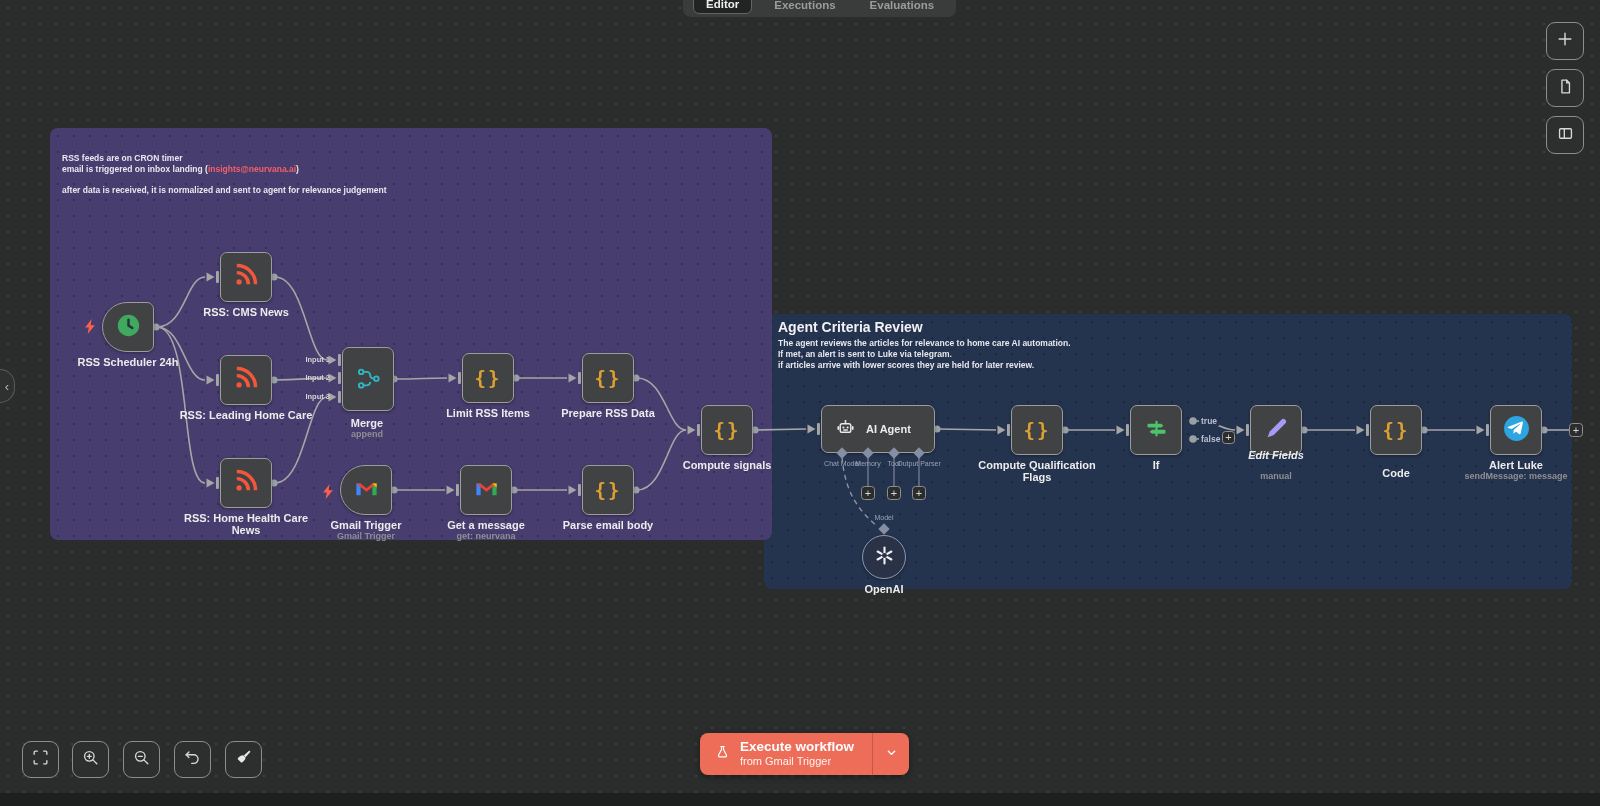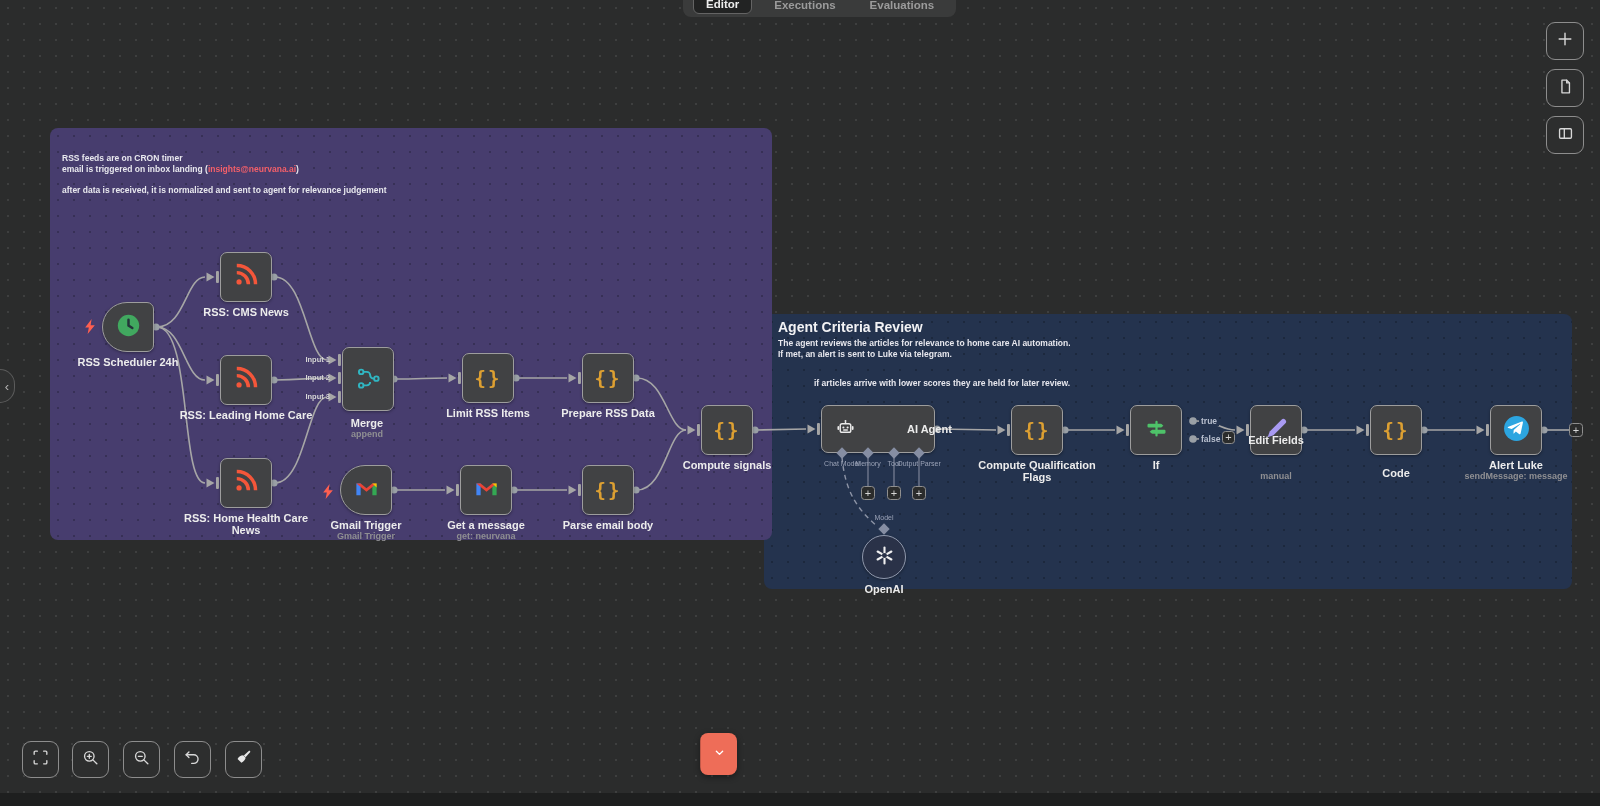--- a/index.html
+++ b/index.html
@@ -86,21 +86,21 @@
 </style>
 </head>
 <body>
 
 <div class="canvas">
 
   <div class="group group-agent">
     <span class="group-title" style="left:14px; top:5px;">Agent Criteria Review</span>
     <span class="group-line" style="left:14px; top:24px;">The agent reviews the articles for relevance to home care AI automation.</span>
     <span class="group-line" style="left:14px; top:35px;">If met, an alert is sent to Luke via telegram.</span>
-    <span class="group-line" style="left:14px; top:64px;margin-left:36px;">if articles arrive with lower scores they are held for later review.</span>
+    <span class="group-line" style="left:14px; top:46px;">if articles arrive with lower scores they are held for later review.</span>
   </div>
 
   <div class="group group-rss">
     <span class="group-line" style="left:12px; top:25px;">RSS feeds are on CRON timer</span>
     <span class="group-line" style="left:12px; top:36px;"><span>email is triggered on inbox landing (</span><span class="email-red">insights@neurvana.ai</span><span>)</span></span>
     <span class="group-line" style="left:12px; top:57px;">after data is received, it is normalized and sent to agent for relevance judgement</span>
   </div>
 
   <svg class="wires" width="1600" height="806">
     <path class="w" d="M157,327 C185,327 186,277 205,277"></path>
@@ -325,21 +325,21 @@
             <rect x="6.5" y="8" width="11" height="9" rx="2"></rect>
             <line x1="12" y1="8" x2="12" y2="6"></line>
             <path d="M9.6 14.6h4.8"></path>
           </g>
           <circle cx="12" cy="5.2" r="1" fill="#ececec"></circle>
           <rect x="3.6" y="10.5" width="1.8" height="4" rx="0.9" fill="#ececec"></rect>
           <rect x="18.6" y="10.5" width="1.8" height="4" rx="0.9" fill="#ececec"></rect>
           <circle cx="9.8" cy="12" r="1.1" fill="#ececec"></circle>
           <circle cx="14.2" cy="12" r="1.1" fill="#ececec"></circle>
         </svg></span>
-    <span class="nlabel" style="position:static; transform:none;margin-left:41px;">AI Agent</span>
+    <span class="nlabel" style="position:static; transform:none;">AI Agent</span>
   </div>
   <div class="diamond" style="left:838px; top:449px;"></div>
   <div class="diamond" style="left:864px; top:449px;"></div>
   <div class="diamond" style="left:890px; top:449px;"></div>
   <div class="diamond" style="left:915px; top:449px;"></div>
   <span class="port-label" style="left:842px; top:460px;">Chat Model</span>
   <span class="port-label" style="left:868px; top:460px;">Memory</span>
   <span class="port-label" style="left:894px; top:460px;">Tool</span>
   <span class="port-label" style="left:919px; top:460px;">Output Parser</span>
   <div class="plusbox" style="left:861px; top:486px;">
@@ -388,21 +388,21 @@
   <span class="tf-label" style="left:1199px; top:434px;">false</span>
   <div class="plusbox" style="left:1222px; top:431px; width:13px; height:13px;">
       <span>+</span>
     </div>
 
   <div class="node" style="left:1250px; top:405px;">
     <span><svg width="25" height="25" viewBox="0 0 24 24">
           <path d="M3.5 20.5l2-5.6L16.8 3.6a2.55 2.55 0 0 1 3.6 0 2.55 2.55 0 0 1 0 3.6L9.1 18.5 3.5 20.5z" fill="#a89af2"></path>
         </svg></span>
   </div>
-  <div class="nlabel" style="left:1276px; top:434px;">Edit Fields</div>
+  <div class="nlabel" style="left:1276px; top:449px;font-style:italic;">Edit Fields</div>
   <div class="nsub" style="left:1276px; top:471px;">manual</div>
 
   <div class="node" style="left:1370px; top:405px;">
     <span class="braces">{}</span>
   </div>
   <div class="nlabel" style="left:1396px; top:467px;">Code</div>
 
   <div class="node" style="left:1490px; top:405px;">
     <span><svg width="29" height="29" viewBox="0 0 24 24">
           <circle cx="12" cy="12" r="10.3" fill="#2ca5e0"></circle>
@@ -474,20 +474,30 @@
   <div class="sqbtn" style="left:225px; top:741px; width:37px; height:37px;">
     <span><svg width="19" height="19" viewBox="0 0 24 24">
           <g fill="#e8e8e8" stroke="none">
             <path d="M19.3 3.2l1.5 1.5-6.2 6.9-2.2-2.2z"></path>
             <path d="M11.6 9.3l3.1 3.1c-.6 2.6-2.4 4.7-5.4 6.2L4.5 13.8c1.7-2.9 4-4.4 7.1-4.5z"></path>
           </g>
         </svg></span>
   </div>
 
   <div class="exec">
+    <div class="exec-main">
+      <span><svg width="17" height="17" viewBox="0 0 24 24" fill="none" stroke="#fff" stroke-width="1.7" stroke-linecap="round" stroke-linejoin="round">
+            <path d="M9.6 3.5h4.8"></path>
+            <path d="M10.6 3.5v4.3L6.5 15.6a1.9 1.9 0 0 0 1.7 2.7h7.6a1.9 1.9 0 0 0 1.7-2.7L13.4 7.8V3.5"></path>
+          </svg></span>
+      <span class="exec-text">
+        <span class="exec-label">Execute workflow</span>
+        <span class="exec-sub">from Gmail Trigger</span>
+      </span>
+    </div>
     <div class="exec-caret">
       <span><svg width="15" height="15" viewBox="0 0 24 24" fill="none" stroke="#fff" stroke-width="2.2" stroke-linecap="round" stroke-linejoin="round">
             <path d="M7 10l5 5 5-5"></path>
           </svg></span>
     </div>
   </div>
 
   <div class="bottom-band"></div>
 </div>
 

